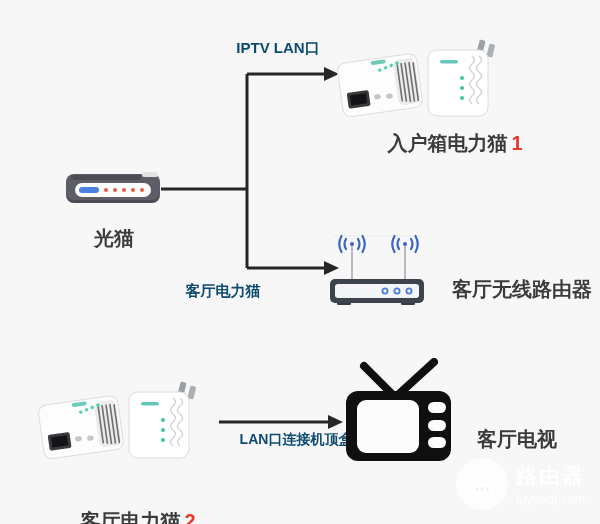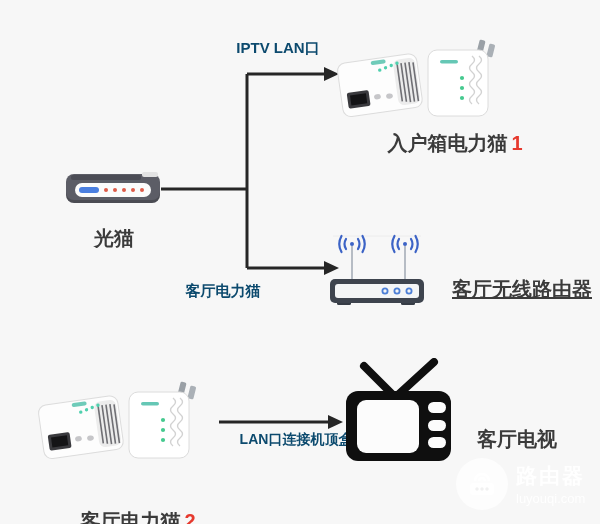--- a/index.html
+++ b/index.html
@@ -9,21 +9,21 @@
   .abs{position:absolute;}
   .centered{transform:translateX(-50%);white-space:nowrap;}
   .device-label{font-size:20px;font-weight:600;color:#3b3b3b;}
   .num-red{color:#e6392e;margin-left:4px;}
   .red-label{color:#0c4a6e;font-weight:700;white-space:nowrap;}
   .iptv-label{left:278px;top:39px;font-size:15px;}
   .preembed-label{left:223px;top:281px;font-size:15px;line-height:19px;text-align:center;transform:translateX(-50%);}
   .lanstb-label{left:296px;top:431px;font-size:14px;}
   .modem-label{left:114px;top:209px;margin-top:16px;}
   .adapter1-label{left:455px;top:130px;}
-  .router-label{left:452px;top:276px;text-decoration:underline;}
+  .router-label{left:452px;top:276px;}
   .adapter2-label{left:138px;top:476px;margin-top:32px;}
   .tv-label{left:477px;top:426px;}
   
   .modem{left:66px;top:174px;width:94px;height:29px;background:#5c5d66;border-radius:8px;box-shadow:inset 0 -3px 0 rgba(0,0,0,.18);}
   .modem-lid{position:absolute;left:5px;top:1px;width:70px;height:5px;background:#4b4c55;border-radius:2px;}
   .modem-tab{position:absolute;left:76px;top:-2px;width:16px;height:5px;background:#e3e3e3;border-radius:2px;}
   .modem-slot{position:absolute;left:9px;top:9px;width:76px;height:14px;background:#fcfcfc;border-radius:7px;display:flex;align-items:center;}
   .modem-led{width:20px;height:6px;background:#4b7fe0;border-radius:3px;margin-left:4px;}
   .modem-dots{margin-left:auto;margin-right:7px;display:flex;gap:5px;}
   .modem-dots span{width:4px;height:4px;border-radius:50%;background:#de5c49;display:block;}

